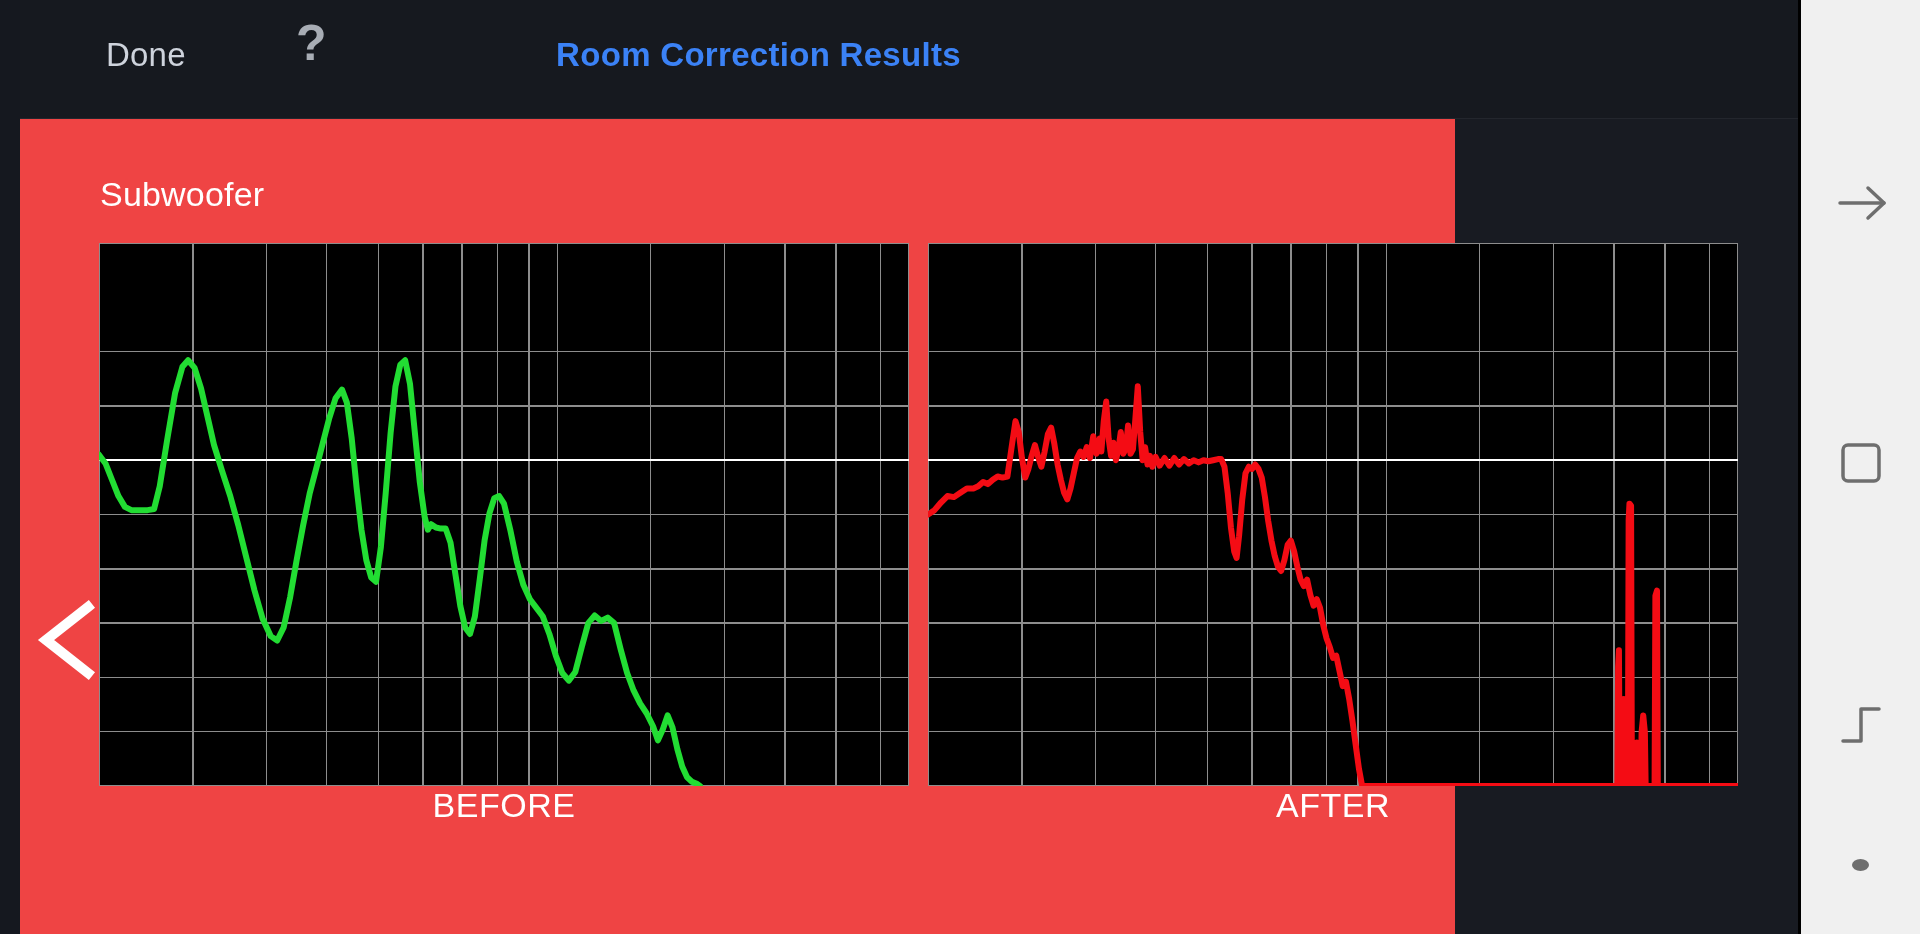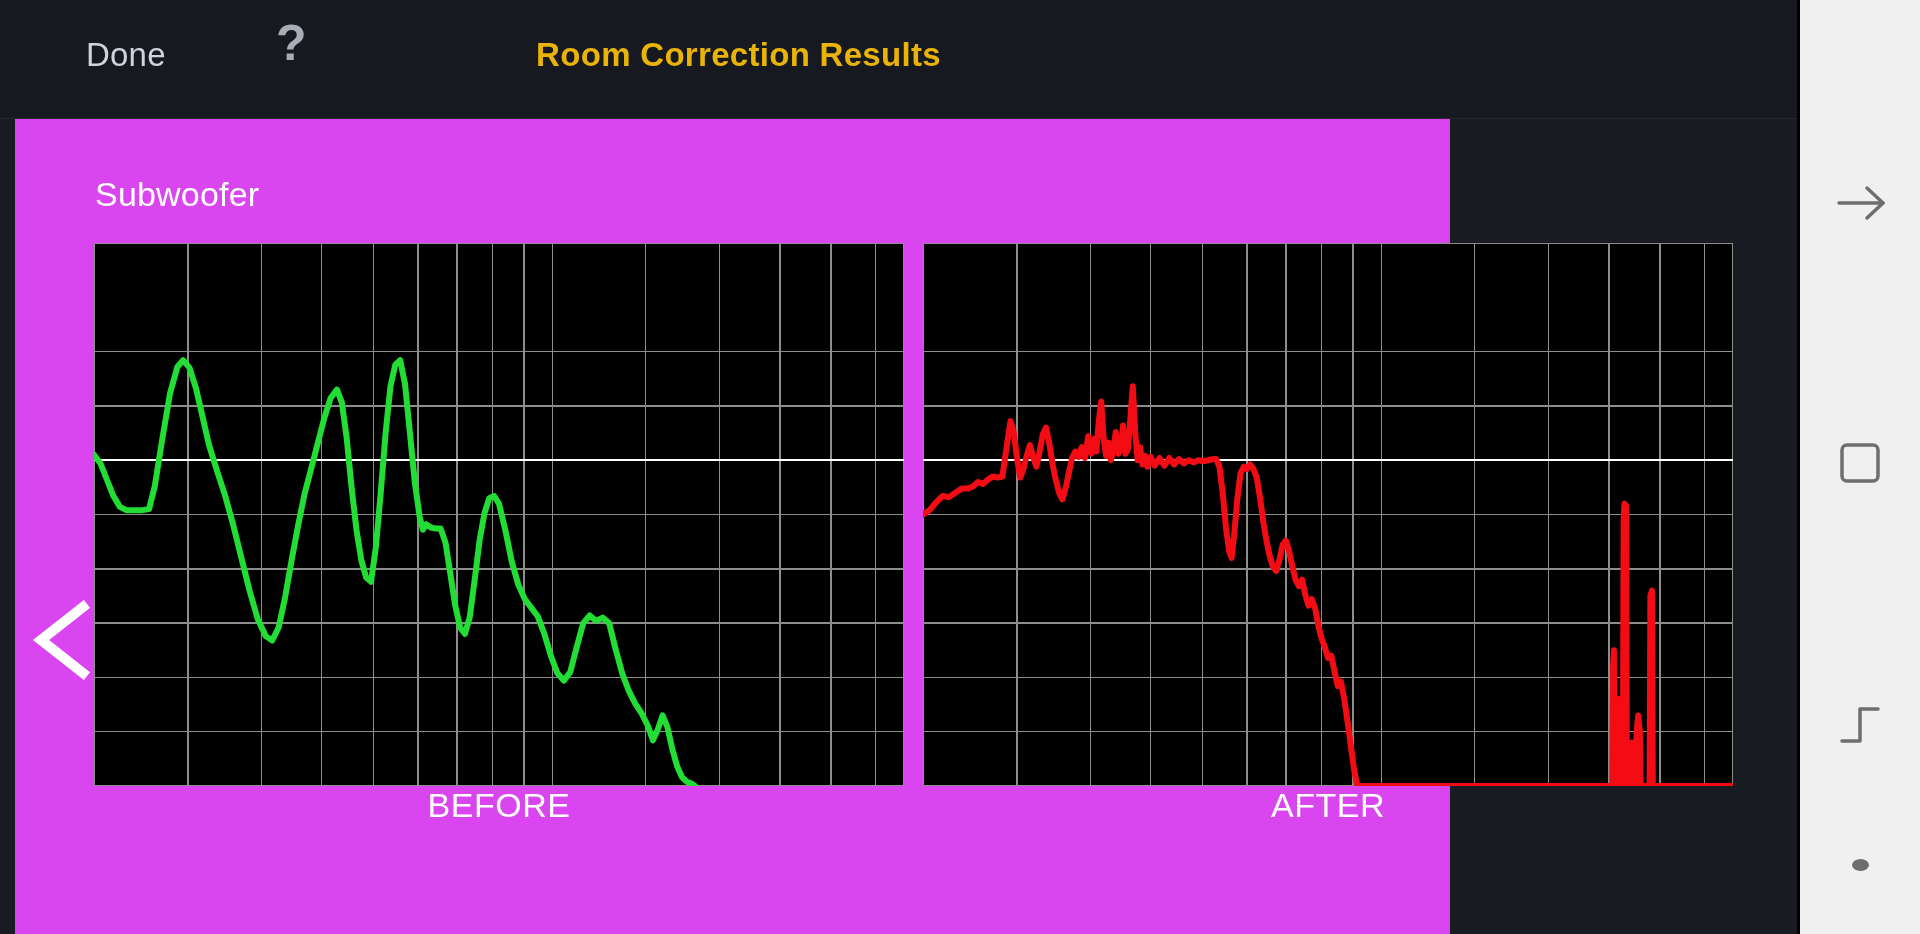--- a/index.html
+++ b/index.html
@@ -4,21 +4,21 @@
 <title>Room Correction Results</title>
 <style>
   * { box-sizing: border-box; margin: 0; padding: 0; }
   html, body {
     width: 1920px; height: 934px;
     background: #000; overflow: hidden;
     font-family: "Liberation Sans", sans-serif;
   }
   #screen {
     position: relative; width: 1920px; height: 934px;
-    background: #15181f; display: flex;
+    background: #15181f; display: flex; padding-left: 20px;
   }
   
   #app {
     position: relative; width: 1797px; height: 934px;
     background: #181b22; overflow: hidden;
   }
   
   #topbar {
     position: absolute; left: 0; top: 0; width: 1797px; height: 119px;
     background: #16191f;
@@ -32,25 +32,25 @@
   }
   #help-button {
     position: absolute; left: 276px; top: 18px;
     font-size: 50px; font-weight: bold; color: #a8adb5;
     cursor: pointer; background: none; border: none;
     font-family: "Liberation Sans", sans-serif; line-height: 1;
   }
   #page-title {
     position: absolute; left: 0; top: 36px; width: 1477px;
     text-align: center; font-size: 33px; font-weight: bold;
-    color: #eab308; letter-spacing: .3px;
-  }
-  
-  #content { position: absolute; left: 15px; top: 119px; width: 1435px; height: 815px;
-             background: #d946ef; }
+    color: #3b82f6; letter-spacing: .3px;
+  }
+  
+  #content { position: absolute; left: 0; top: 119px; width: 1435px; height: 815px;
+             background: #ef4444; }
   #section-title {
     position: absolute; left: 80px; top: 56px;
     font-size: 34px; color: #ffffff; letter-spacing: .2px;
   }
   
   #back-chevron {
     position: absolute; left: 8px; top: 478px; width: 86px; height: 86px;
     cursor: pointer;
   }
   

